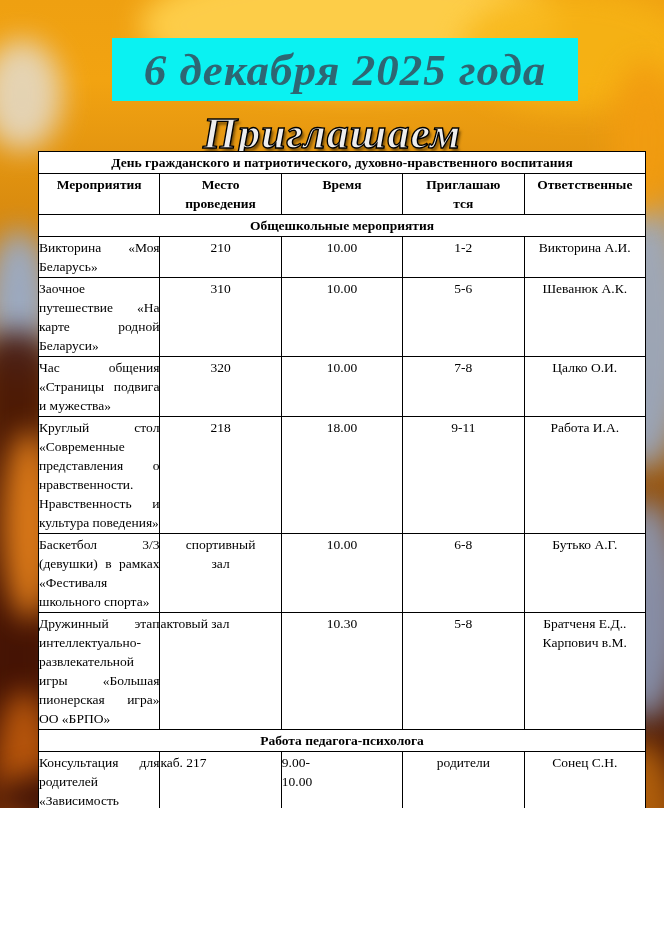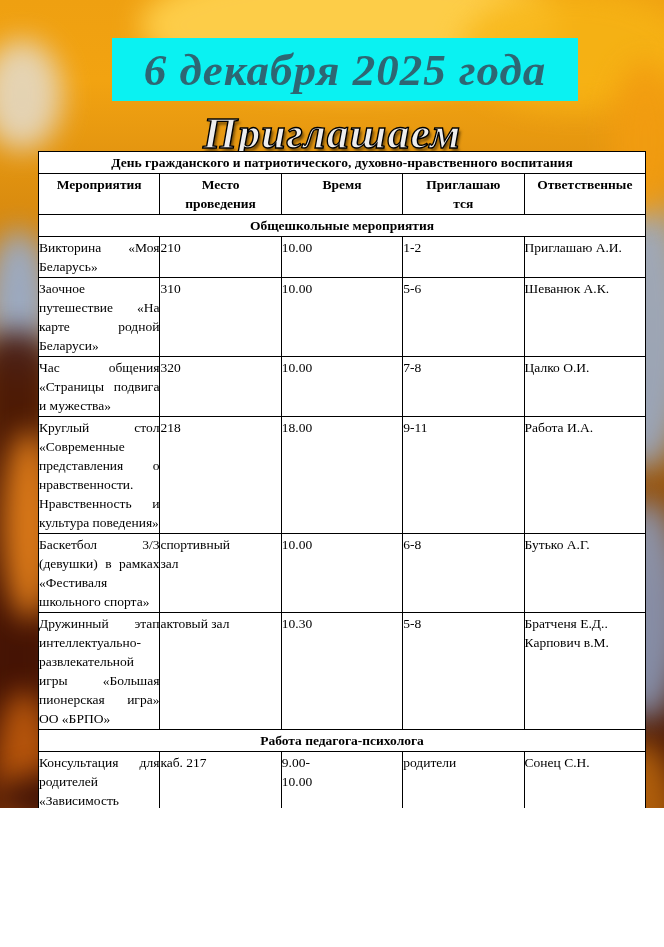--- a/index.html
+++ b/index.html
@@ -60,21 +60,21 @@
   .sched td{
     border:1.6px solid var(--table-border);
     vertical-align:top;
     font-size:13.5px;line-height:19px;color:var(--table-text);
     padding:1px 0;white-space:pre-line;
     overflow:hidden;
   }
   .c1{width:204px;} .c2{width:93px;} .c3{width:69px;} .c4{width:71px;} .c5{width:171px;}
   .hd{font-weight:bold;text-align:center;font-size:13.5px;}
   .ev{text-align:justify;padding:1px 6px;}
-  .ct{}
+  .ct{text-align:center;}
   .al{text-align:left;padding-left:5px;}
   tr.hA{height:20px;} tr.hB{height:34px;} tr.hC{height:22px;}
   tr.r0{height:26px;} tr.r1{height:60px;} tr.r2{height:40px;} tr.r3{height:40px;}
   tr.r4{height:96px;} tr.r5{height:60px;} tr.r6{height:96px;}
   tr.hD{height:22px;margin-left:40px;} tr.r7{height:74px;}
 </style>
 </head>
 <body>
 
 <div class="page">
@@ -120,21 +120,21 @@
     </tr>
     <tr class="hC">
       <td class="hd" colspan="5">Общешкольные мероприятия</td>
     </tr>
 
     <tr class="r0">
       <td class="ev">Викторина «Моя Беларусь»</td>
       <td class="ct">210</td>
       <td class="ct">10.00</td>
       <td class="ct">1-2</td>
-      <td class="ct">Приглашаю А.И.</td>
+      <td class="ct">Викторина А.И.</td>
     </tr>
     <tr class="r2">
       <td class="ev">Заочное путешествие «На карте родной Беларуси»</td>
       <td class="ct">310</td>
       <td class="ct">10.00</td>
       <td class="ct">5-6</td>
       <td class="ct">Шеванюк А.К.</td>
     </tr>
     <tr class="r3">
       <td class="ev">Час общения «Страницы подвига и мужества»</td>

